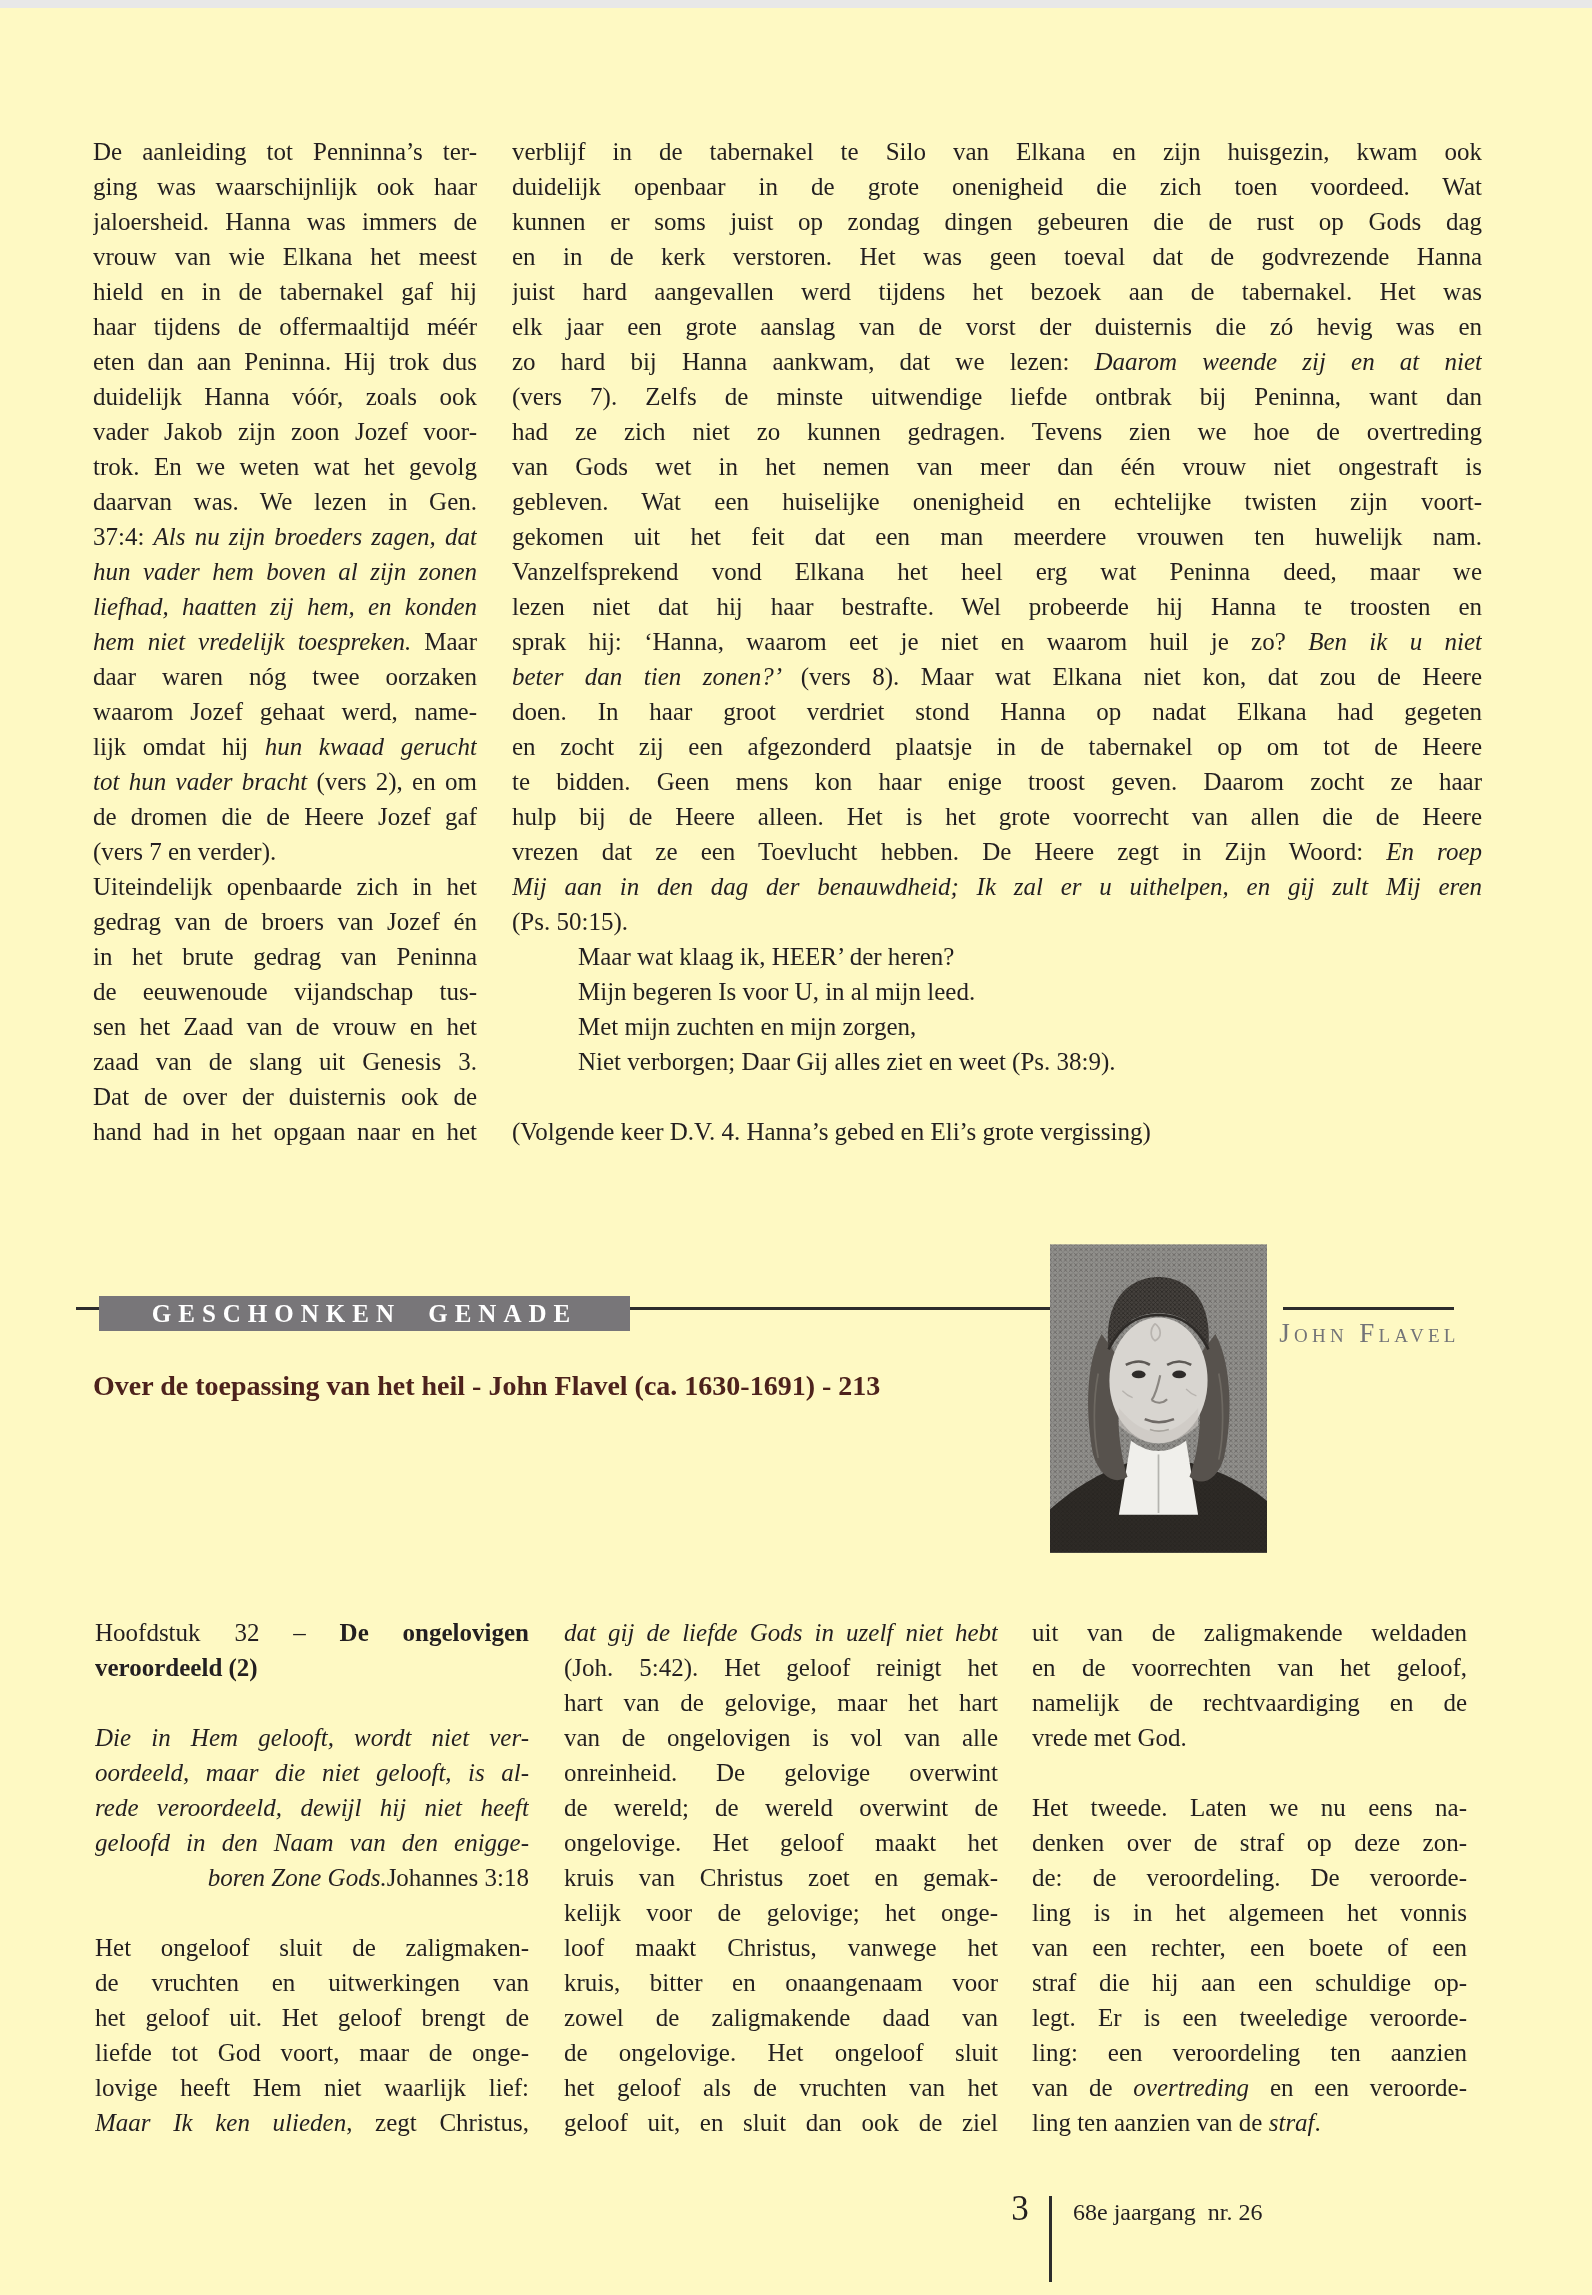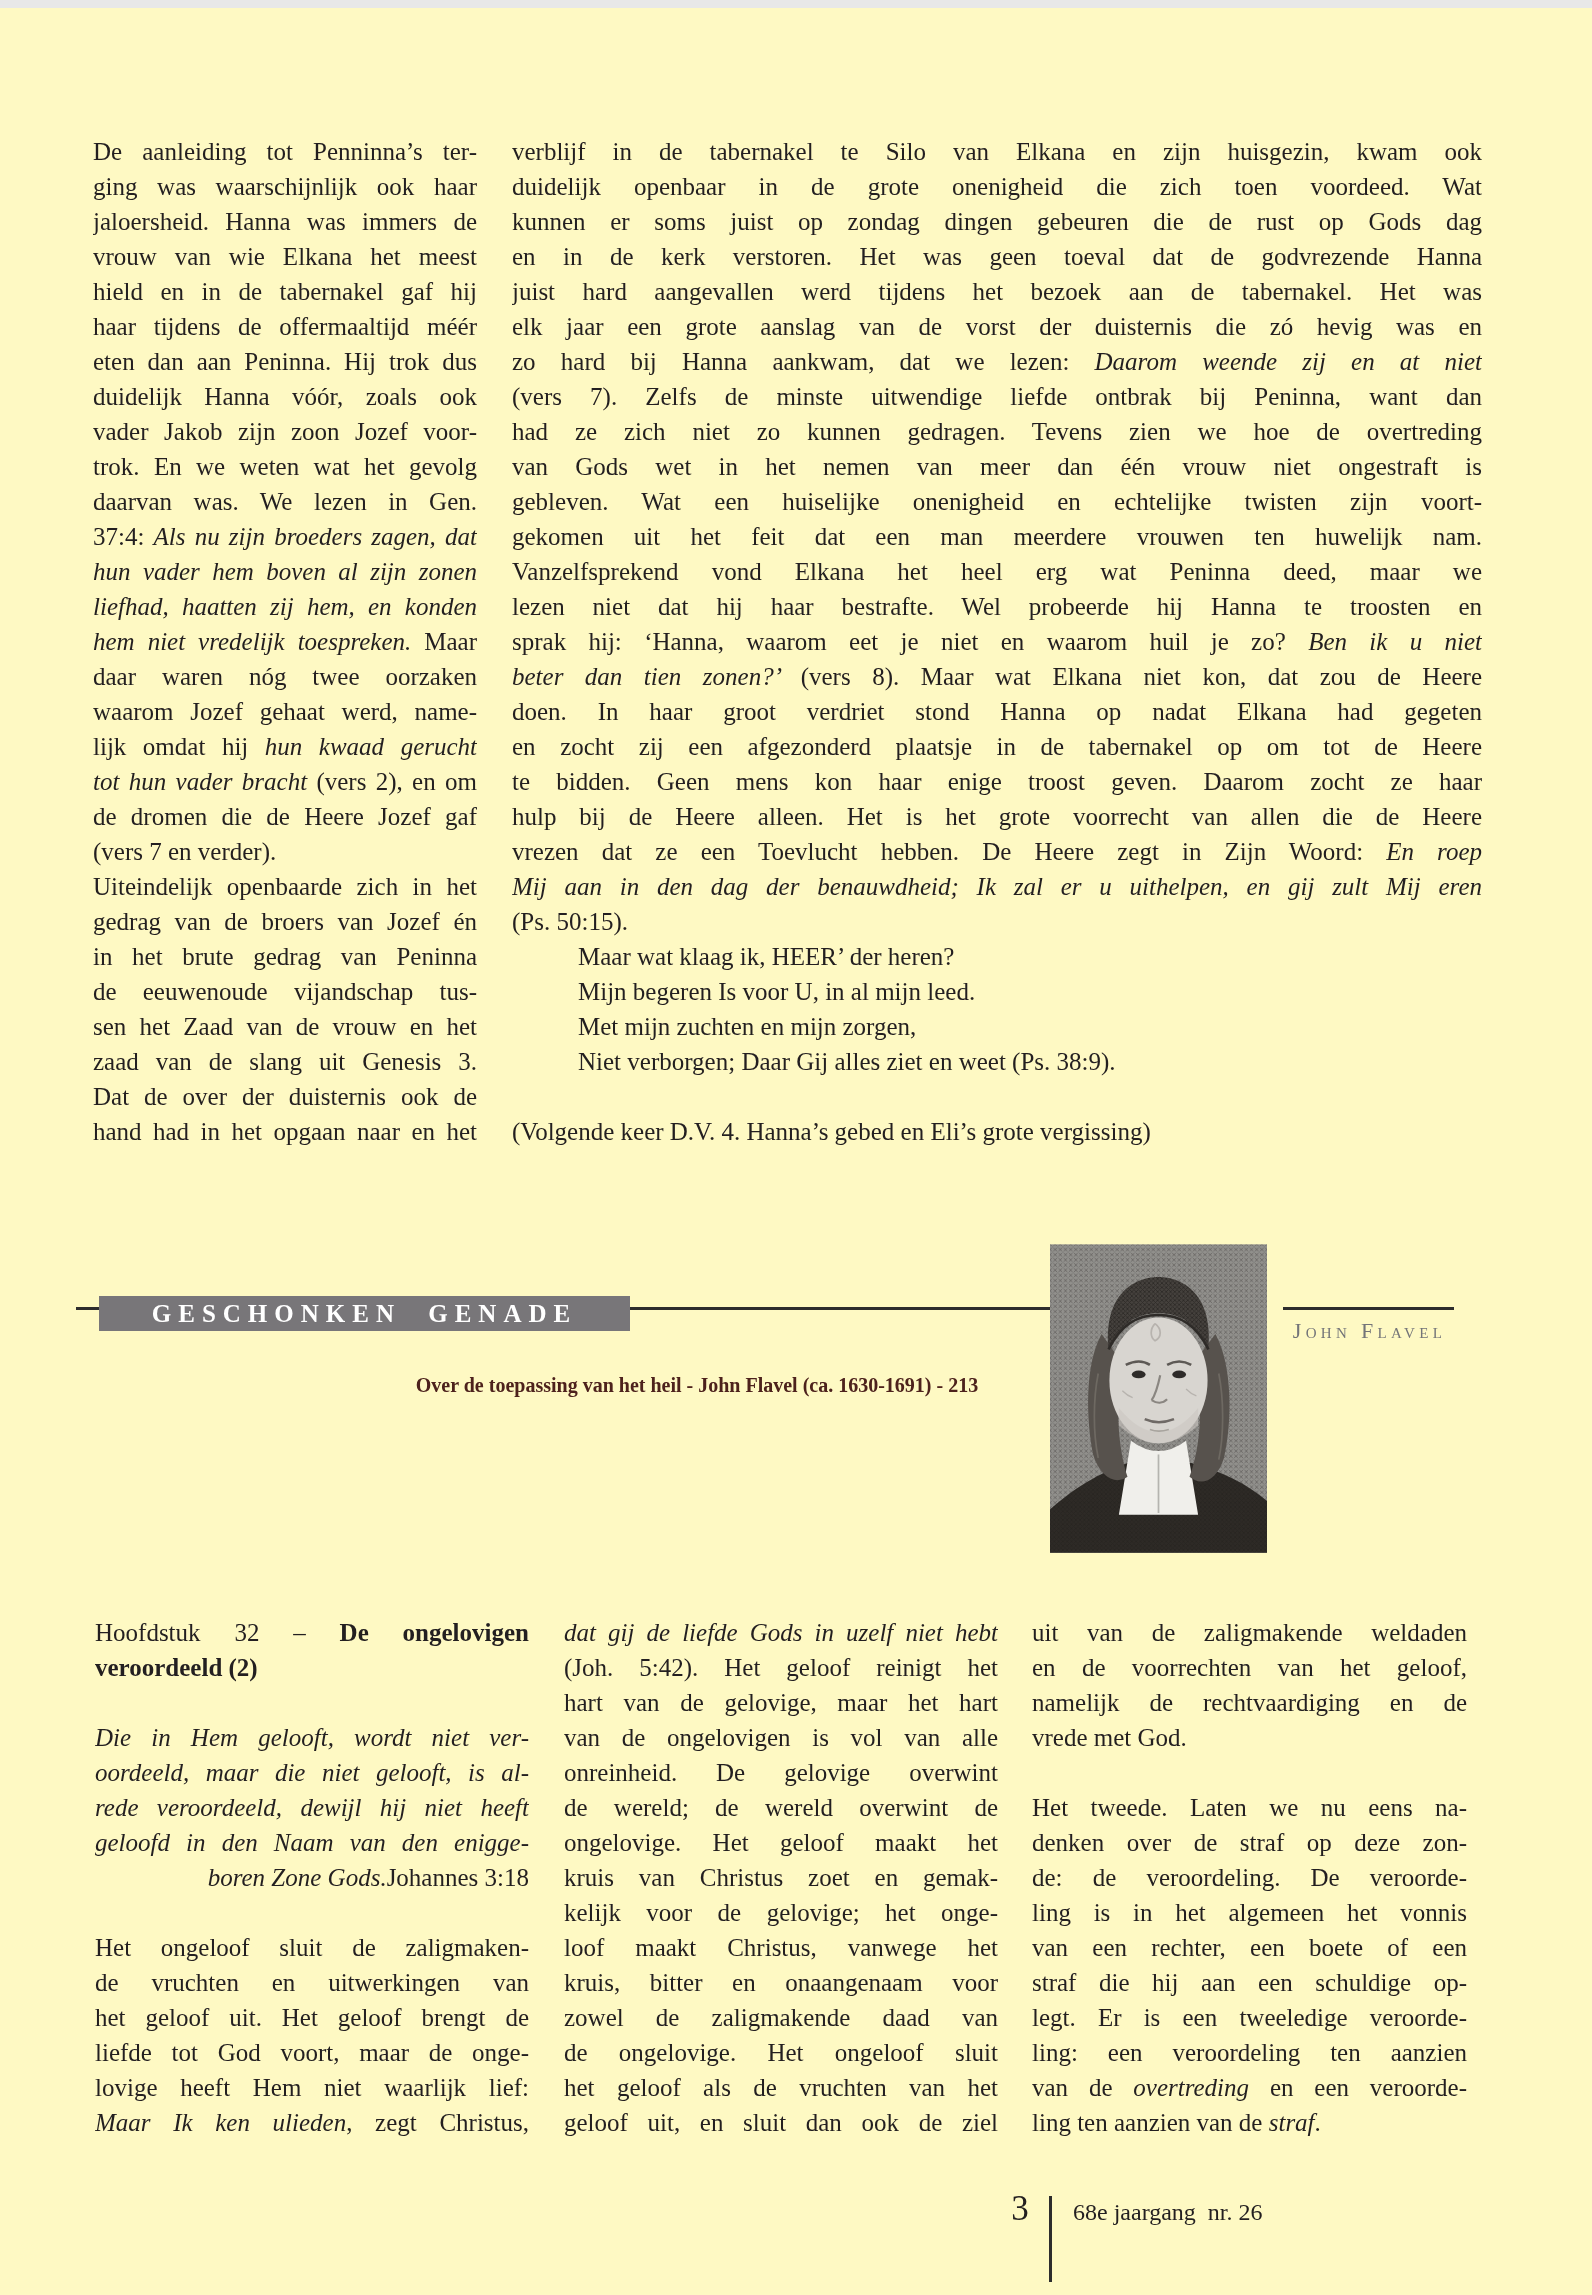--- a/index.html
+++ b/index.html
@@ -20,28 +20,28 @@
 
   .top-left{left:93px;top:126px;width:384px;}
   .top-right{left:512px;top:126px;width:970px;}
 
   .mid-rule{position:absolute;left:76px;top:1299px;width:974px;height:2.6px;background:#2d2d2d;}
   .gray-bar{
     position:absolute;left:99px;top:1288px;width:531px;height:35px;
     display:flex;align-items:center;justify-content:center;
     color:#ffffff;font-weight:bold;font-size:25px;letter-spacing:7px;word-spacing:14px;
   }
-  .subtitle{position:absolute;left:93px;top:1360px;width:1208px;font-size:20px;font-weight:bold;line-height:35px;text-align:center;}
+  .subtitle{position:absolute;left:93px;top:1360px;width:1208px;font-size:28px;font-weight:bold;line-height:35px;}
 
   .portrait{position:absolute;left:1050px;top:1236px;width:217px;height:309px;margin:0;}
   .portrait svg{display:block;}
   .caption-rule{position:absolute;left:1283px;top:1299px;width:171px;height:2.6px;background:#2d2d2d;}
   .caption{
     position:absolute;left:1253px;top:1310px;width:233px;text-align:center;
-    font-variant:small-caps;font-size:22px;letter-spacing:4.3px;color:#737478;
+    font-variant:small-caps;font-size:27px;letter-spacing:4.3px;color:#737478;
   }
 
   .bot-1{left:95px;top:1607px;width:434px;}
   .bot-2{left:564px;top:1607px;width:434px;}
   .bot-3{left:1032px;top:1607px;width:435px;}
 
   .page-number{position:absolute;left:994px;top:2182px;width:52px;text-align:center;font-size:35px;line-height:38px;}
   .footer-rule{position:absolute;left:1049px;top:2188px;width:2.6px;height:86px;background:#2d2d2d;}
   .issue{position:absolute;left:1073px;top:2190px;font-size:24px;line-height:29px;white-space:pre;}
 </style>

